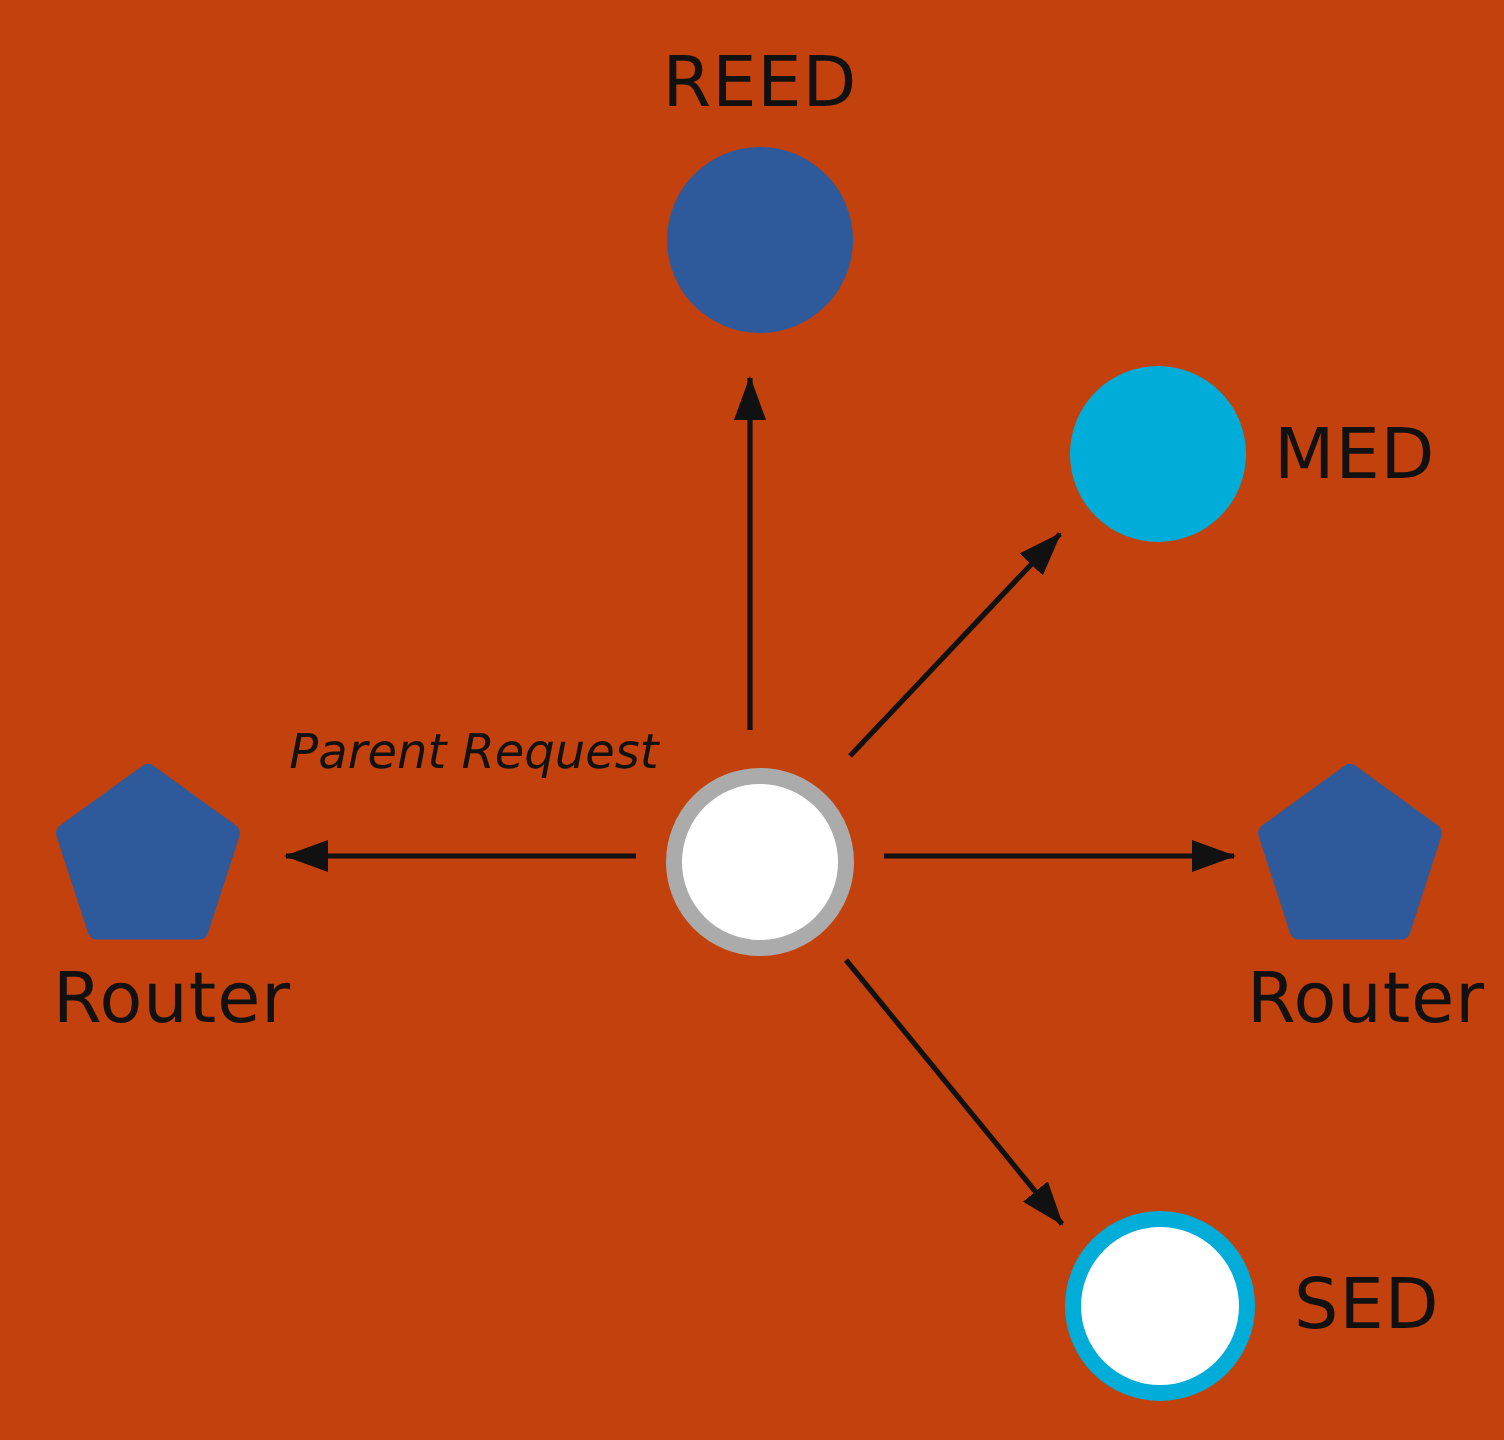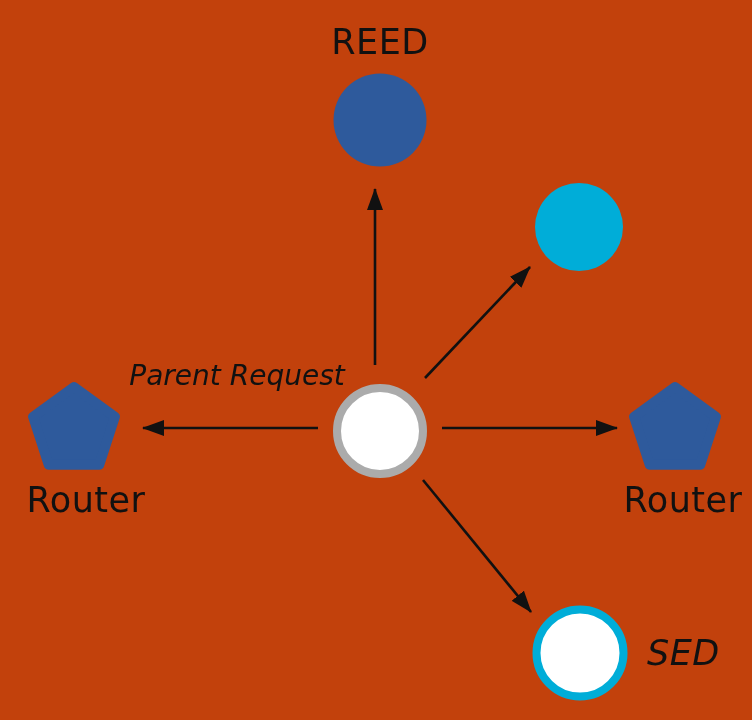--- a/index.html
+++ b/index.html
@@ -30,21 +30,21 @@
     white-space: nowrap;
     line-height: 1.1;
   }
   .lbl-center { transform: translate(-50%, -50%); }
   .lbl-left-edge { transform: translateY(-50%); }
   #annotation {
     position: absolute;
     left: 237px;
     top: 363px;
     transform: translateX(-50%);
-    font-size: 28px;
+    font-size: 24px;
     font-style: italic;
     line-height: 26px;
     color: #111111;
     text-align: right;
     white-space: nowrap;
   }
 </style>
 </head>
 <body>
 
@@ -73,24 +73,25 @@
 
     <circle cx="580" cy="653" r="43.5" fill="#ffffff" stroke-width="8" stroke="#00ADD8"></circle>
 
     <polygon points="74,387 114.9,416.7 99.3,464.8 48.7,464.8 33.1,416.7" stroke-width="10" stroke-linejoin="round" fill="#2E5A9C" stroke="#2E5A9C"></polygon>
 
     <circle cx="380" cy="431" r="43" fill="#ffffff" stroke-width="8" stroke="#ABABAB"></circle>
   </svg>
 
   <div class="node-label lbl-center" style="left:380px; top:42px;">REED</div>
 
+  <div class="node-label lbl-left-edge" style="left:637px; top:228px;">MED</div>
 
   <div class="node-label lbl-center" style="left:683px; top:500px;">Router</div>
 
-  <div class="node-label lbl-left-edge" style="left:647px; top:653px;font-style:italic;">SED</div>
+  <div class="node-label lbl-left-edge" style="left:647px; top:653px;">SED</div>
 
   <div class="node-label lbl-center" style="left:86px; top:500px;">Router</div>
 
   <div id="annotation">
     <div>Parent Request</div>
   </div>
 
 </div>
 
 </body></html>

